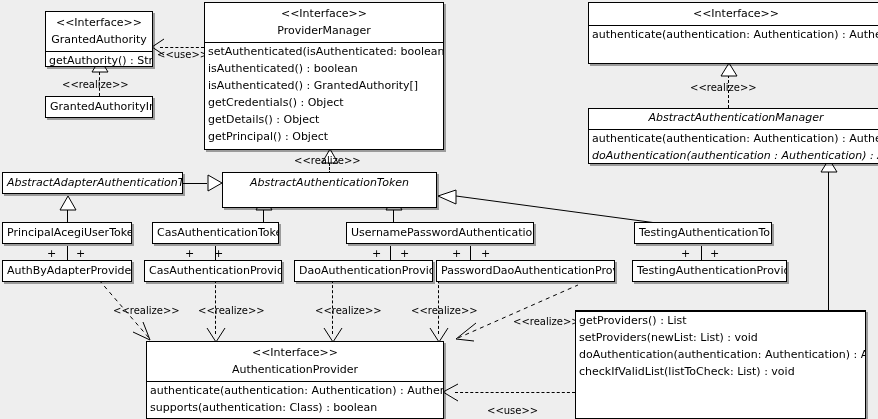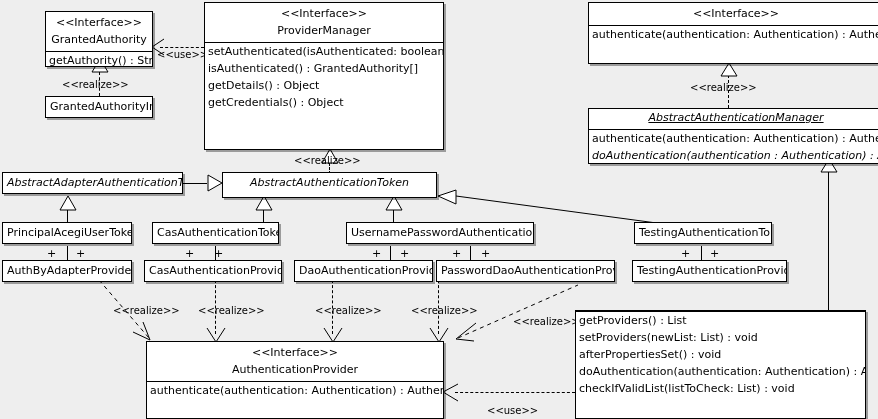--- a/index.html
+++ b/index.html
@@ -36,21 +36,21 @@
     text-align: center;
     font-size: 11px;
     line-height: 17px;
   }
   .cname {
     display: block;
     text-align: center;
     font-size: 11px;
     line-height: 17px;
   }
-  .cname.abstract { font-style: italic; text-decoration: underline; }
+  .cname.abstract { font-style: italic; }
   .divider {
     border-top: 1px solid #000;
     height: 0;
     font-size: 0;
     line-height: 0;
   }
   .members { padding: 0; }
   .member {
     font-size: 11px;
     line-height: 17px;
@@ -231,23 +231,25 @@
   </div>
 
   <div class="uml-box" style="left:204px; top:2px; width:240px; height:148px;">
     <div class="hdr">
       <span class="stereo">&lt;&lt;Interface&gt;&gt;</span>
       <span class="cname">ProviderManager</span>
     </div>
     <div class="divider"></div>
     <div class="members">
       <div class="member">setAuthenticated(isAuthenticated: boolean) : void</div>
+      <div class="member">isAuthenticated() : boolean</div>
       <div class="member">isAuthenticated() : GrantedAuthority[]</div>
+      <div class="member">getCredentials() : Object</div>
       <div class="member">getDetails() : Object</div>
-      <div class="member">getCredentials() : Object</div>
+      <div class="member">getPrincipal() : Object</div>
     </div>
   </div>
 
   <div class="uml-box" style="left:588px; top:2px; width:296px; height:62px;">
     <div class="hdr">
       <span class="stereo">&lt;&lt;Interface&gt;&gt;</span>
     </div>
     <div class="divider"></div>
     <div class="members">
       <div class="member">authenticate(authentication: Authentication) : Authentication</div>
@@ -262,21 +264,21 @@
     <div class="members">
       <div class="member">authenticate(authentication: Authentication) : Authentication</div>
       <div class="member abstract">doAuthentication(authentication : Authentication) : Authentication</div>
     </div>
   </div>
 
   <div class="uml-box" style="left:2px; top:172px; width:181px; height:22px;">
     <div class="simple-name abstract">AbstractAdapterAuthenticationToken</div>
   </div>
 
-  <div class="uml-box" style="left:222px; top:172px; width:215px; height:26px;">
+  <div class="uml-box" style="left:222px; top:172px; width:215px; height:36px;">
     <div class="simple-name abstract">AbstractAuthenticationToken</div>
   </div>
 
   <div class="uml-box" style="left:2px; top:222px; width:130px; height:22px;">
     <div class="simple-name">PrincipalAcegiUserToken</div>
   </div>
   <div class="uml-box" style="left:152px; top:222px; width:127px; height:22px;">
     <div class="simple-name">CasAuthenticationToken</div>
   </div>
   <div class="uml-box" style="left:346px; top:222px; width:188px; height:22px;">
@@ -303,27 +305,27 @@
   </div>
 
   <div class="uml-box" style="left:146px; top:341px; width:298px; height:78px;">
     <div class="hdr">
       <span class="stereo">&lt;&lt;Interface&gt;&gt;</span>
       <span class="cname">AuthenticationProvider</span>
     </div>
     <div class="divider"></div>
     <div class="members">
       <div class="member">authenticate(authentication: Authentication) : Authentication</div>
+      <div class="member">supports(authentication: Class) : boolean</div>
     </div>
   </div>
 
   <div class="uml-box" style="left:575px; top:310px; width:291px; height:109px;">
     <div class="divider"></div>
     <div class="members">
       <div class="member">getProviders() : List</div>
       <div class="member">setProviders(newList: List) : void</div>
-      <div class="member">afterPropertiesSet() : void</div>
       <div class="member">doAuthentication(authentication: Authentication) : Authentication</div>
       <div class="member">checkIfValidList(listToCheck: List) : void</div>
     </div>
   </div>
 
 </div>
 
 </body></html>

